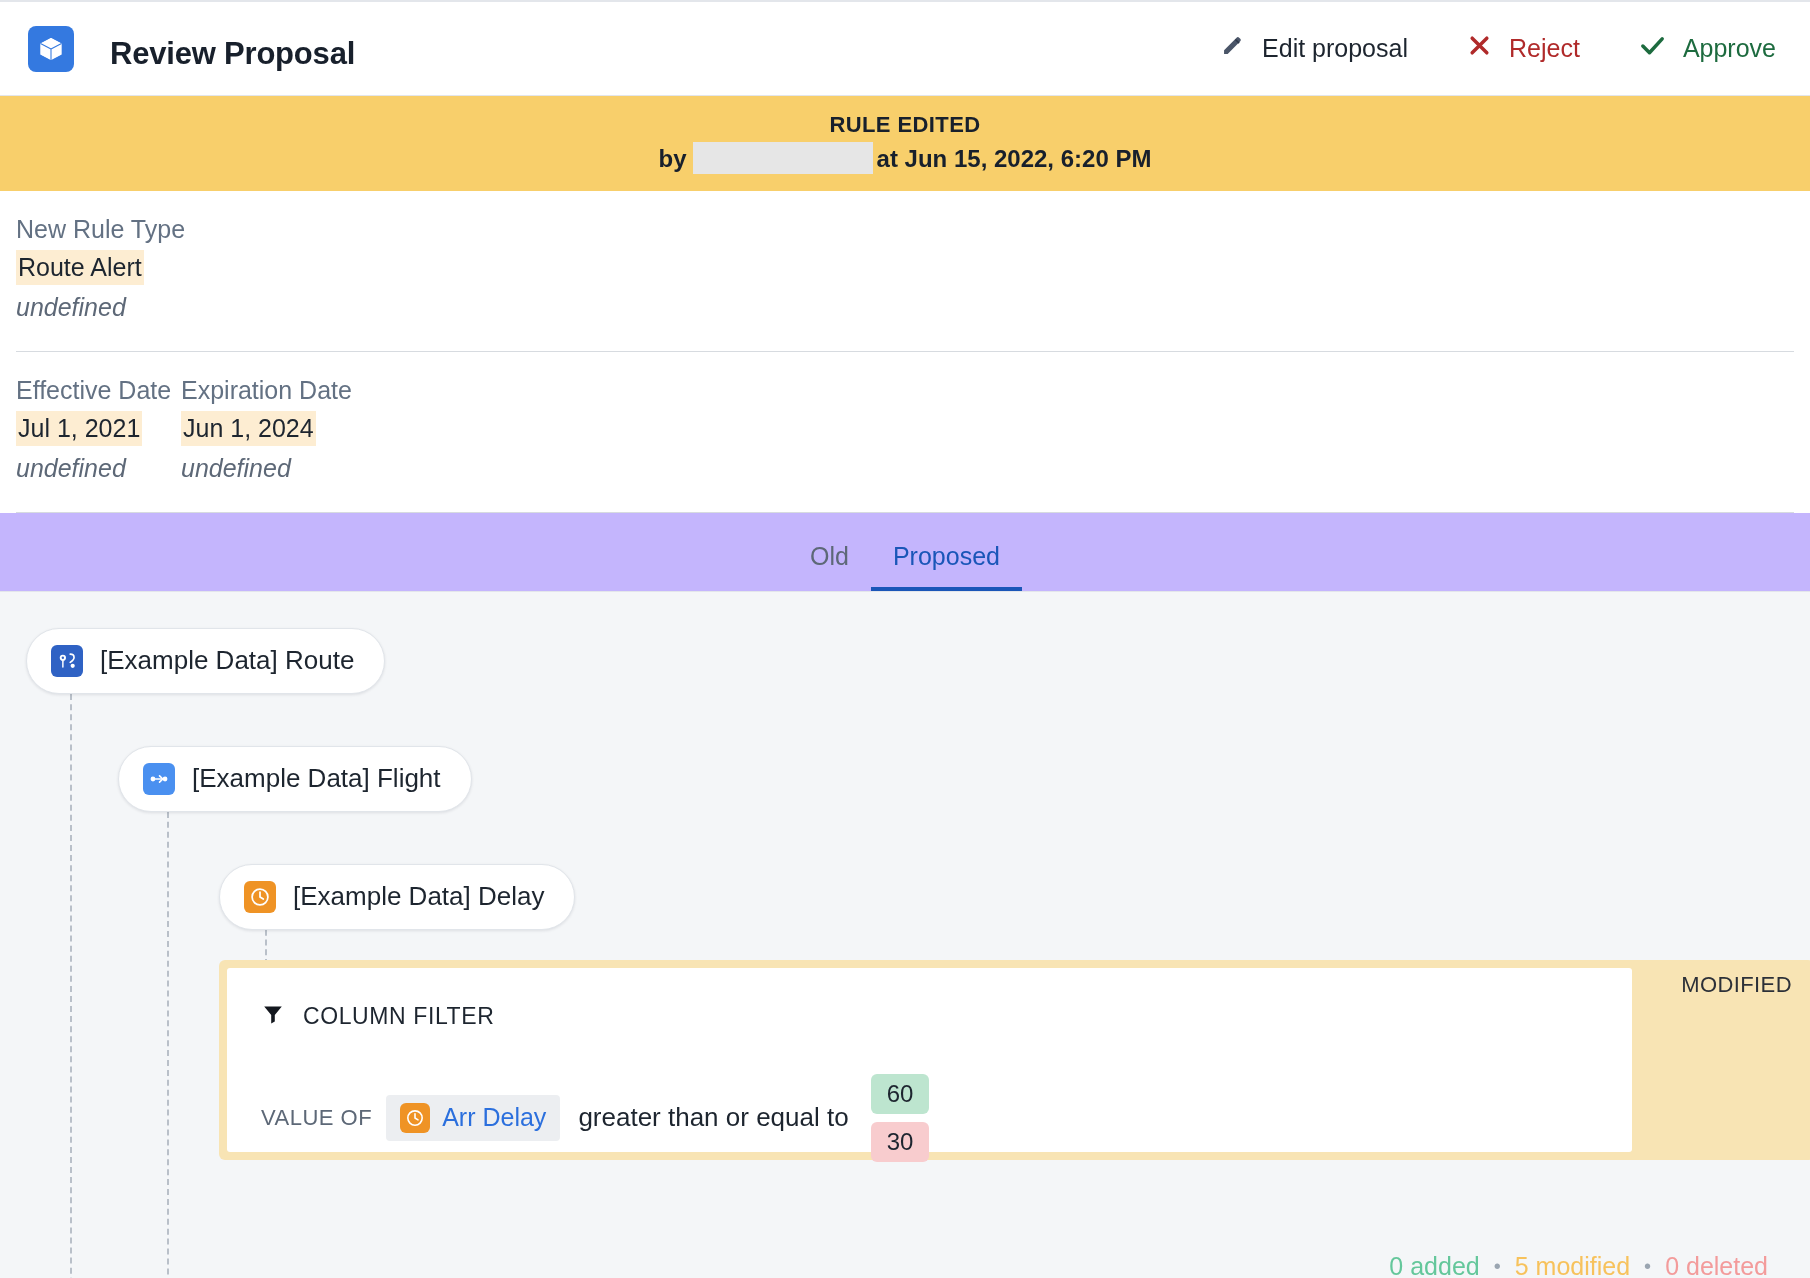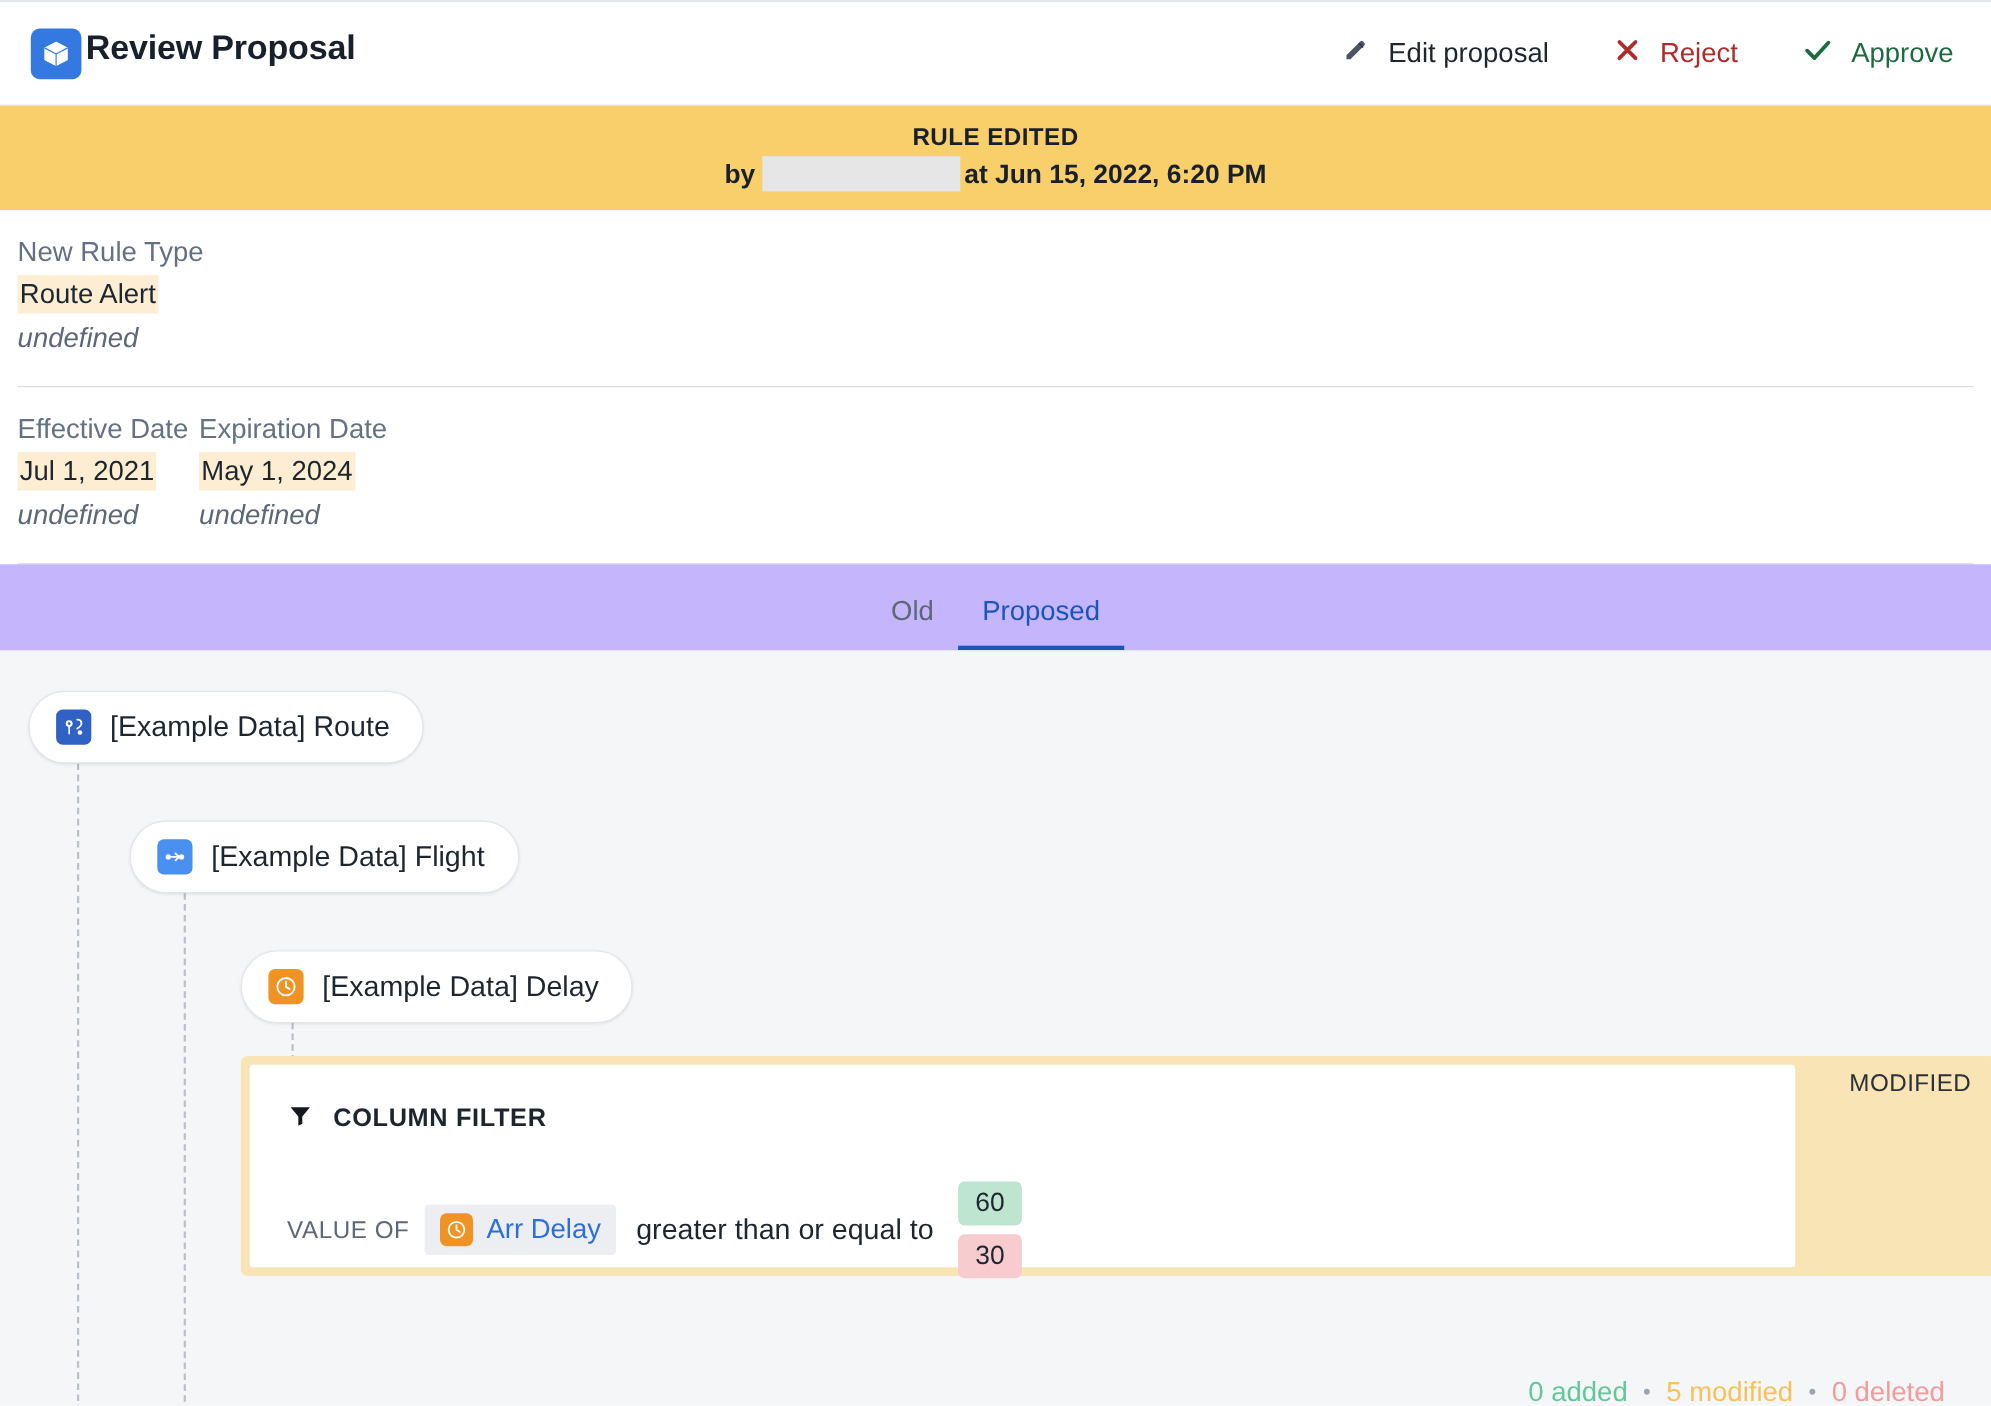--- a/index.html
+++ b/index.html
@@ -16,22 +16,22 @@
     height: 96px;
     border-top: 2px solid #e3e6eb;
     border-bottom: 1px solid #e3e6eb;
     display: flex;
     align-items: center;
     padding: 0 28px 0 28px;
     background: #ffffff;
   }
   .brand {
     display: flex;
-    align-items: flex-start;
-    gap: 4px;
+    align-items: flex-end;
+    gap: 36px;
   }
   .brand-logo {
     width: 46px;
     height: 46px;
     border-radius: 8px;
     background: #3479e0;
     display: flex;
     align-items: center;
     justify-content: center;
     flex: 0 0 auto;
@@ -231,21 +231,21 @@
     border-radius: 3px;
     height: 100%;
     width: calc(100% - 174px);
     padding: 34px 34px 0 34px;
   }
   .filter-head {
     display: flex;
     align-items: center;
     gap: 18px;
     font-size: 23px;
-    font-weight: bold;
+    font-weight: normal;
     color: #1d252f;
     letter-spacing: 0.6px;
   }
   .filter-row {
     display: flex;
     align-items: center;
     gap: 0;
     margin-top: 42px;
   }
   .value-of {
@@ -352,21 +352,21 @@
   <div class="meta-divider"></div>
 
   <div class="meta-block date-row">
     <div class="date-col first">
       <div class="meta-label">Effective Date</div>
       <div><span class="meta-value">Jul 1, 2021</span></div>
       <div class="meta-old">undefined</div>
     </div>
     <div class="date-col">
       <div class="meta-label">Expiration Date</div>
-      <div><span class="meta-value">May 1, 2024</span></div>
+      <div><span class="meta-value">Jun 1, 2024</span></div>
       <div class="meta-old">undefined</div>
     </div>
   </div>
 
   <div class="meta-divider"></div>
 </div>
 
 <div class="tabs-wrap">
   <div class="tab">Old</div>
   <div class="tab active">Proposed</div>

